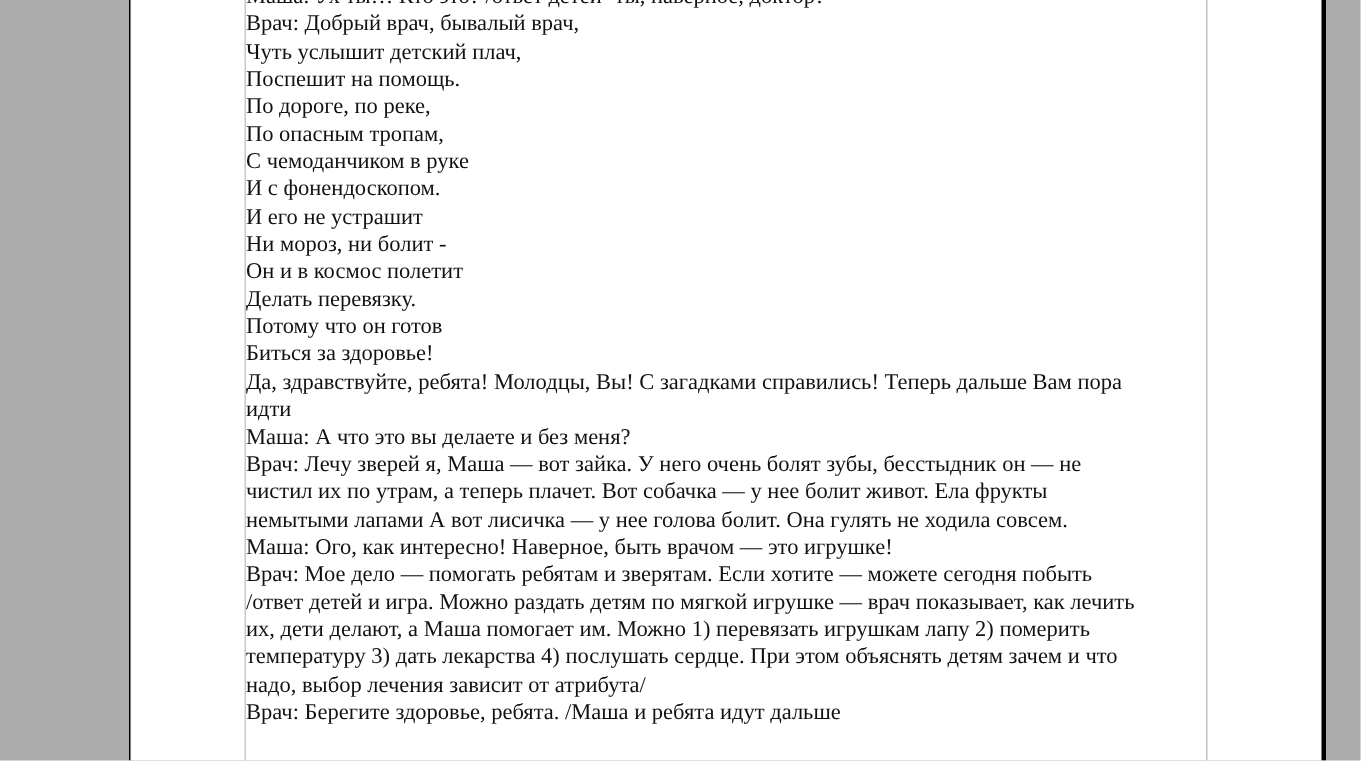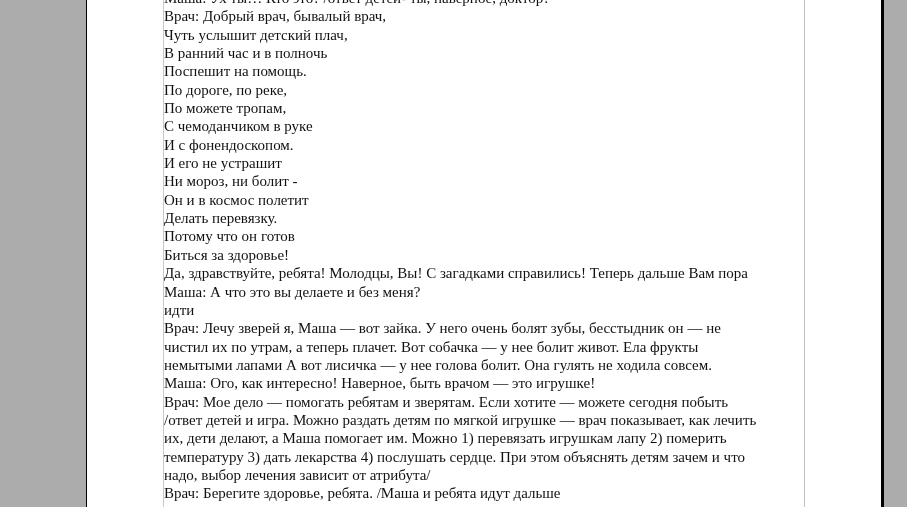--- a/index.html
+++ b/index.html
@@ -17,35 +17,34 @@
 
 <div class="page"></div>
 <div class="edge"></div>
 <div class="margin-left"></div>
 <div class="margin-right"></div>
 
 <div class="text" id="doc-text">
     <div class="line"><b>Маша:</b><span> Ух ты… Кто это? /ответ детей- ты, наверное, доктор?</span></div>
     <div class="line"><b>Врач</b><span>: Добрый врач, бывалый врач,</span></div>
     <div class="line"><span>Чуть услышит детский плач,</span></div>
-    <div class="line"><span>В ранний час и в полночь</span></div>
     <div class="line"><span>Поспешит на помощь.</span></div>
     <div class="line"><span>По дороге, по реке,</span></div>
-    <div class="line"><span>По можете тропам,</span></div>
+    <div class="line"><span>По опасным тропам,</span></div>
     <div class="line"><span>С чемоданчиком в руке</span></div>
     <div class="line"><span>И с фонендоскопом.</span></div>
     <div class="line"><span>И его не устрашит</span></div>
     <div class="line"><span>Ни мороз, ни болит -</span></div>
     <div class="line"><span>Он и в космос полетит</span></div>
     <div class="line"><span>Делать перевязку.</span></div>
     <div class="line"><span>Потому что он готов</span></div>
     <div class="line"><span>Биться за здоровье!</span></div>
     <div class="line"><span>Да, здравствуйте, ребята! Молодцы, Вы! С загадками справились! Теперь дальше Вам пора</span></div>
+    <div class="line"><span>идти</span></div>
     <div class="line"><b>Маша</b><span>: А что это вы делаете и без меня?</span></div>
-    <div class="line"><span>идти</span></div>
     <div class="line"><b>Врач:</b><span> Лечу зверей я, Маша — вот зайка. У него очень болят зубы, бесстыдник он — не</span></div>
     <div class="line"><span>чистил их по утрам, а теперь плачет.  Вот собачка — у нее болит живот. Ела фрукты</span></div>
     <div class="line"><span>немытыми лапами А вот лисичка — у нее голова болит. Она гулять не ходила совсем.</span></div>
     <div class="line"><b>Маша:</b><span> Ого, как интересно! Наверное, быть врачом — это игрушке!</span></div>
     <div class="line"><b>Врач:</b><span> Мое дело — помогать ребятам и зверятам. Если хотите — можете сегодня побыть</span></div>
     <div class="line"><span>/ответ детей и игра. Можно раздать детям по мягкой игрушке — врач показывает, как лечить</span></div>
     <div class="line"><span>их, дети делают, а Маша помогает им. Можно 1) перевязать игрушкам лапу 2) померить</span></div>
     <div class="line"><span>температуру 3) дать лекарства 4) послушать сердце. При этом объяснять детям зачем и что</span></div>
     <div class="line"><span>надо, выбор лечения зависит от атрибута/</span></div>
     <div class="line"><b>Врач:</b><span> Берегите здоровье, ребята. /Маша и ребята идут дальше</span></div>

